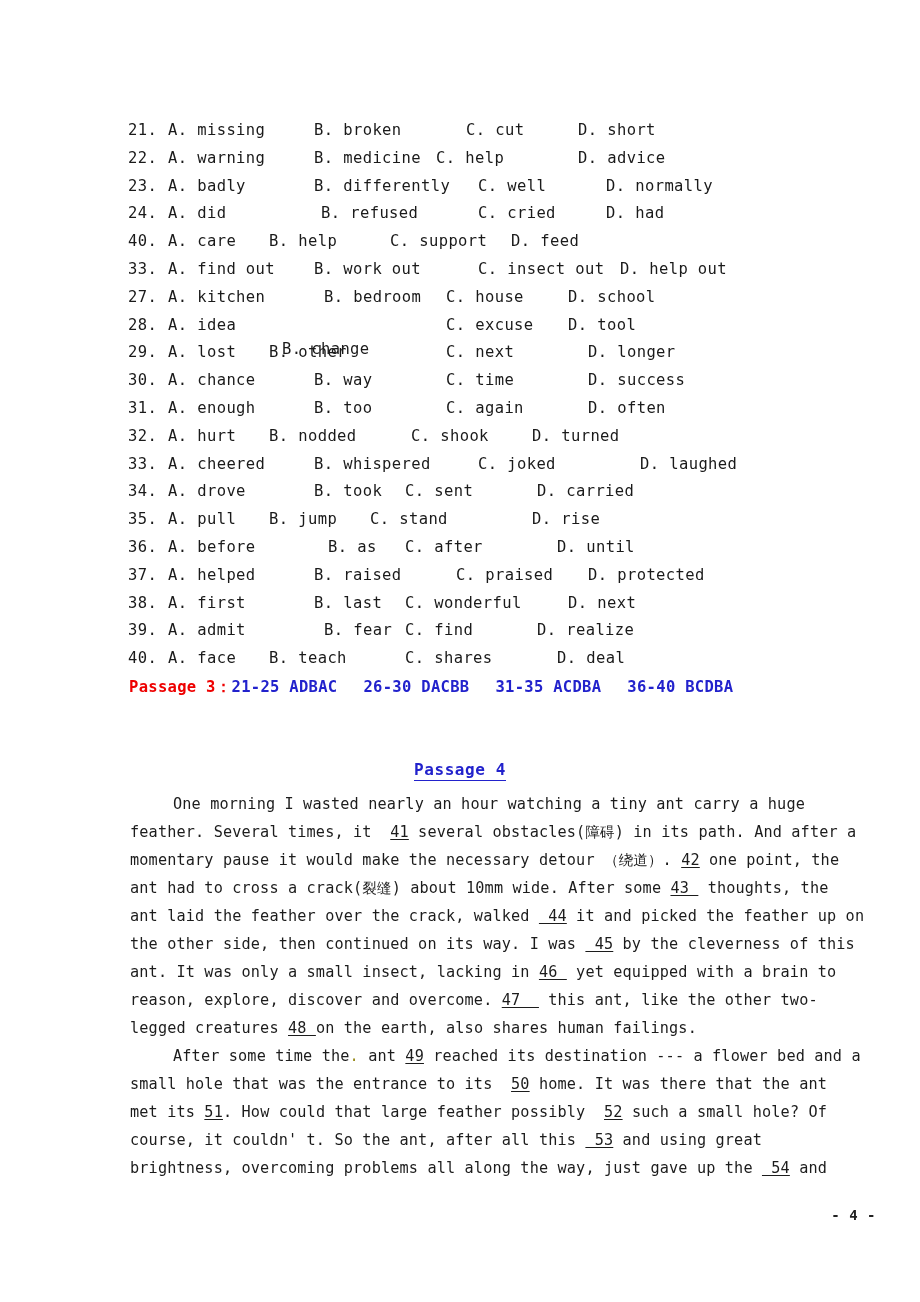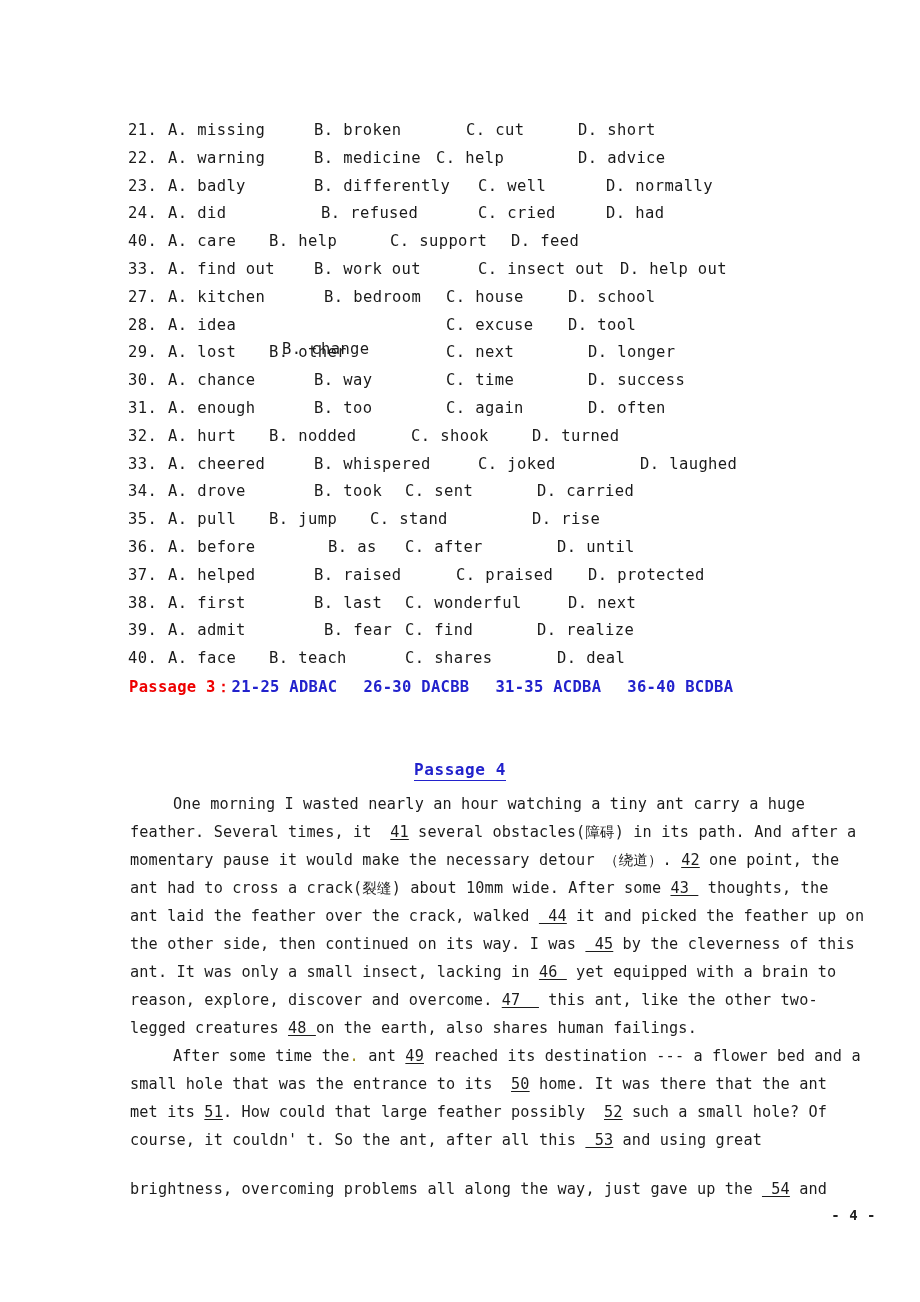--- a/index.html
+++ b/index.html
@@ -150,18 +150,18 @@
       <div class="body-line" style="top: 874px;"><span>ant had to cross a crack(</span><span class="cjk">裂缝</span><span>) about 10mm wide. After some </span><span class="blank">43 </span><span> thoughts, the</span></div>
       <div class="body-line" style="top: 902px;"><span>ant laid the feather over the crack, walked </span><span class="blank"> 44</span><span> it and picked the feather up on</span></div>
       <div class="body-line" style="top: 930px;"><span>the other side, then continued on its way. I was </span><span class="blank"> 45</span><span> by the cleverness of this</span></div>
       <div class="body-line" style="top: 958px;"><span>ant. It was only a small insect, lacking in </span><span class="blank">46 </span><span> yet equipped with a brain to</span></div>
       <div class="body-line" style="top: 986px;"><span>reason, explore, discover and overcome. </span><span class="blank">47  </span><span> this ant, like the other two-</span></div>
       <div class="body-line" style="top: 1014px;"><span>legged creatures </span><span class="blank">48 </span><span>on the earth, also shares human failings.</span></div>
       <div class="body-line" style="top: 1042px;"><span style="display: inline-block; width: 43px;"></span><span>After some time the</span><span class="mark-dot">.</span><span> ant </span><span class="blank">49</span><span> reached its destination --- a flower bed and a</span></div>
       <div class="body-line" style="top: 1070px;"><span>small hole that was the entrance to its  </span><span class="blank">50</span><span> home. It was there that the ant</span></div>
       <div class="body-line" style="top: 1098px;"><span>met its </span><span class="blank">51</span><span>. How could that large feather possibly  </span><span class="blank">52</span><span> such a small hole? Of</span></div>
       <div class="body-line" style="top: 1126px;"><span>course, it couldn' t. So the ant, after all this </span><span class="blank"> 53</span><span> and using great</span></div>
-      <div class="body-line" style="top: 1154px; margin-top: 21px;"><span>brightness, overcoming problems all along the way, just gave up the </span><span class="blank"> 54</span><span> and</span></div>
+      <div class="body-line" style="top: 1154px;"><span>brightness, overcoming problems all along the way, just gave up the </span><span class="blank"> 54</span><span> and</span></div>
     </div>
 
   <div id="page-footer">- 4 -</div>
 
 </div>
 
 </body></html>

